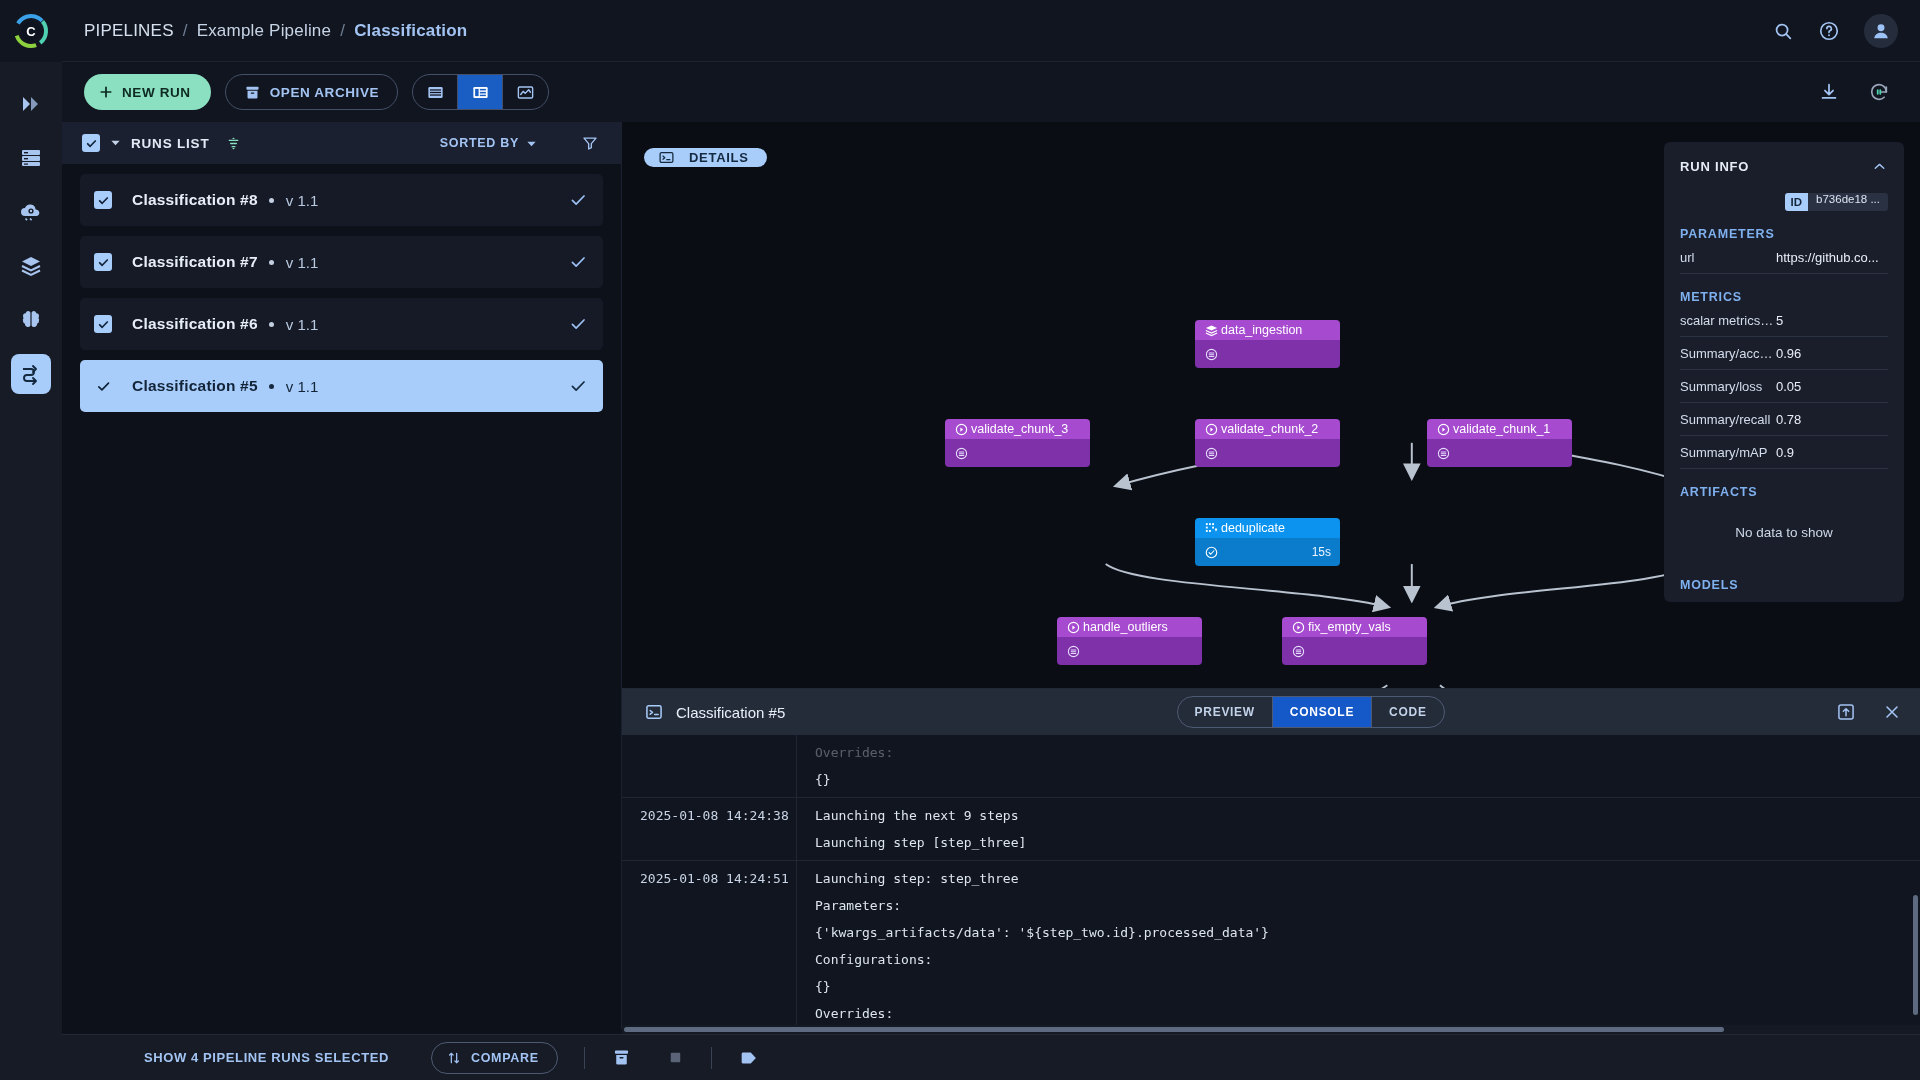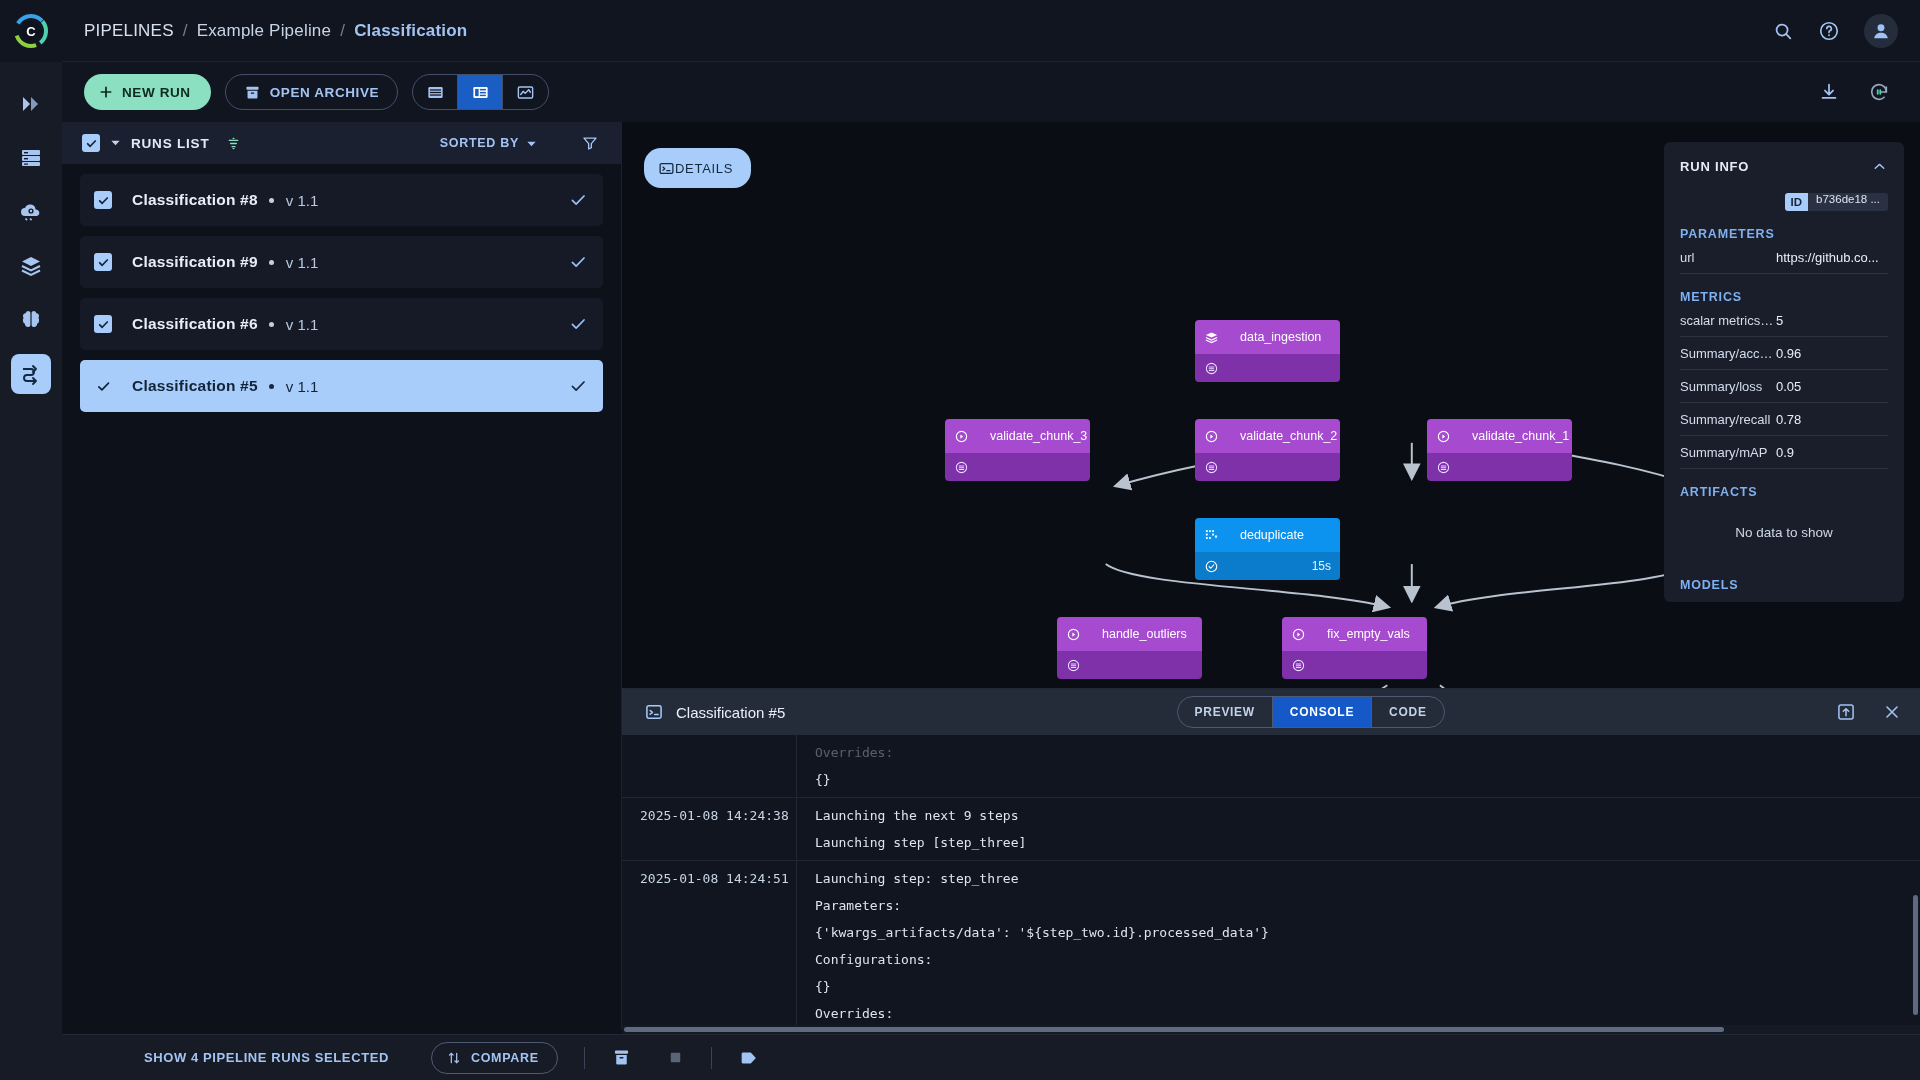--- a/index.html
+++ b/index.html
@@ -139,32 +139,32 @@
   .run-row.selected .run-name, .run-row.selected .run-ver { color: #132439; }
   .run-row.selected .run-dot { background: #16293f; }
   .run-spacer { flex: 1; }
   .run-check { color: #9dc2f5; display: flex; }
   .run-row.selected .run-check { color: #14293f; }
 
   
   .dag { flex: 1; position: relative; background: #0a0d14; overflow: hidden; min-width: 0; }
   .details-btn {
     position: absolute; left: 22px; top: 26px;
-    height: 40px; padding: 0 18px 0 14px; border-radius: 17px;
+    height: 19px; padding: 0 18px 0 14px; border-radius: 17px;
     background: #a8cdfa; color: #14293f;
-    font-size: 13px; font-weight: normal; letter-spacing: .7px;
-    display: flex; align-items: center; gap: 0; cursor: pointer; z-index: 3;
+    font-size: 13px; font-weight: bold; letter-spacing: .7px;
+    display: flex; align-items: center; gap: 14px; cursor: pointer; z-index: 3;
   }
   .dag-canvas { position: absolute; inset: 0; }
   .node {
     position: absolute; width: 145px; border-radius: 4px; overflow: hidden;
     cursor: pointer; z-index: 2;
   }
   .node-head {
-    height: 34px; display: flex; align-items: center; gap: 21px; padding: 0 9px;
+    height: 20px; display: flex; align-items: center; gap: 2px; padding: 0 9px;
     font-size: 12.5px; color: #fff;
   }
   .node-foot {
     height: 28px; display: flex; align-items: center; padding: 0 9px;
     font-size: 12px; color: #eaf3ff;
   }
   .node.purple .node-head { background: #a64ad0; }
   .node.purple .node-foot { background: #7e31a8; }
   .node.blue .node-head { background: #0b93ef; }
   .node.blue .node-foot { background: #0a7ccb; }
@@ -475,21 +475,21 @@
                 </svg>
             </span>
           </div>
 
           <div class="run-row">
             <span class="run-chk">
               <svg width="13" height="13" viewBox="0 0 24 24" fill="none" stroke="#15253c" stroke-width="3.2">
                   <path d="M5 12.5l4.6 4.6L19 7.4" stroke-linecap="round" stroke-linejoin="round"></path>
                 </svg>
             </span>
-            <span class="run-name">Classification #9</span>
+            <span class="run-name">Classification #7</span>
             <span class="run-dot"></span>
             <span class="run-ver">v 1.1</span>
             <span class="run-spacer"></span>
             <span class="run-check">
               <svg width="18" height="18" viewBox="0 0 24 24" fill="none" stroke="currentColor" stroke-width="2.2">
                   <path d="M4.5 12.5l5 5L20 6.6" stroke-linecap="round" stroke-linejoin="round"></path>
                 </svg>
             </span>
           </div>
 

